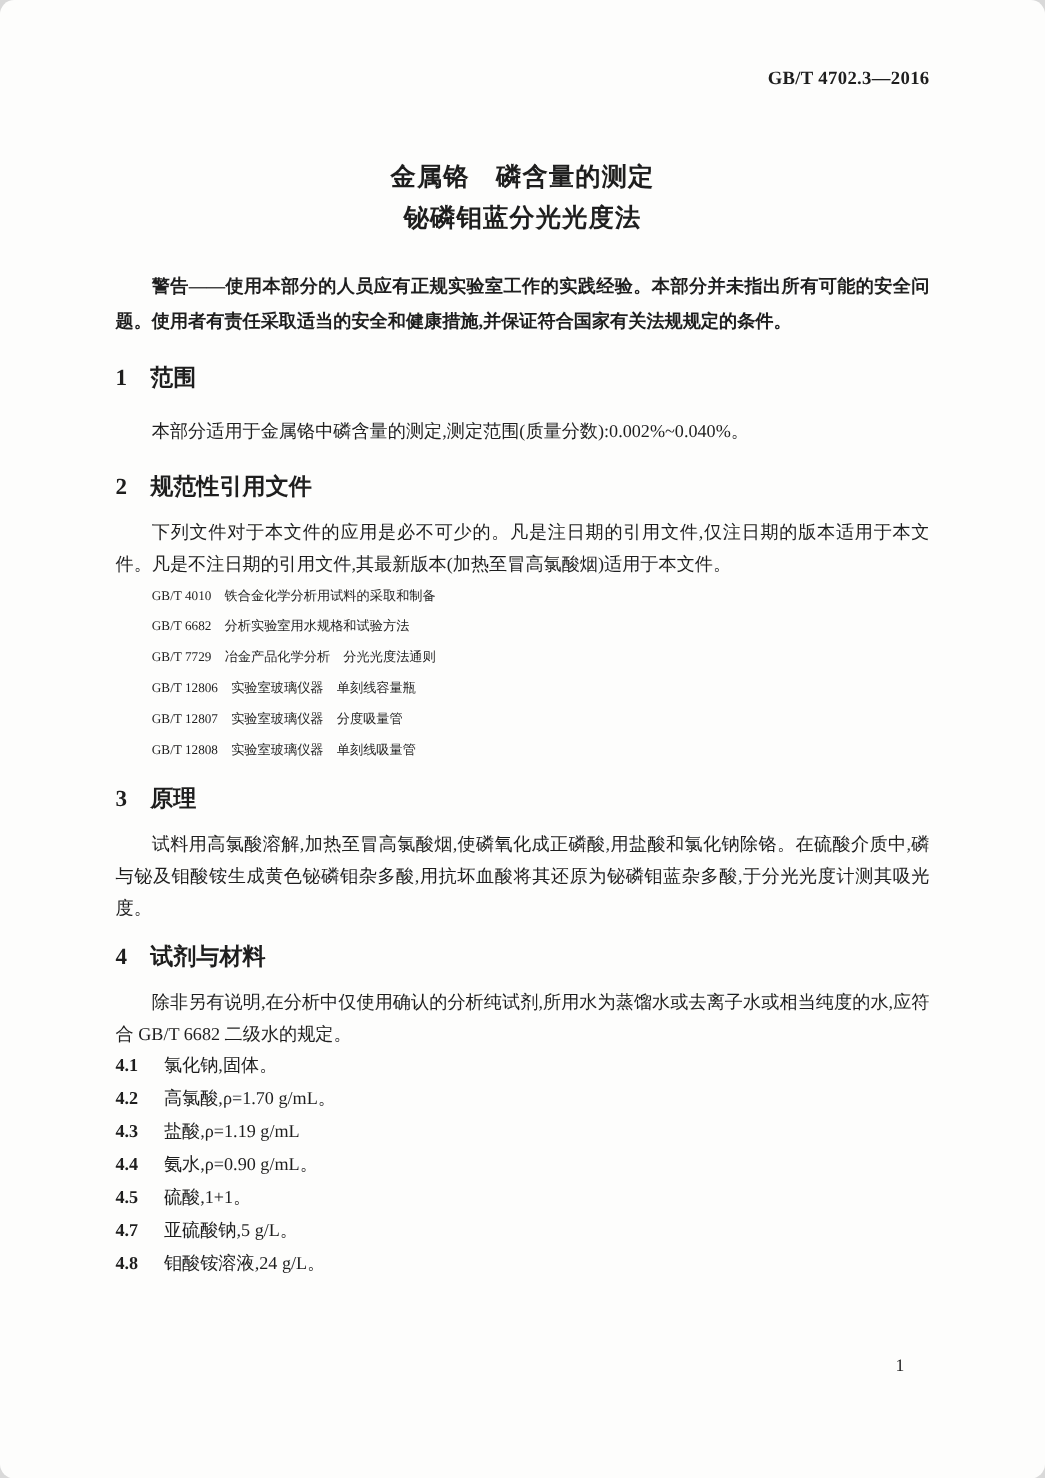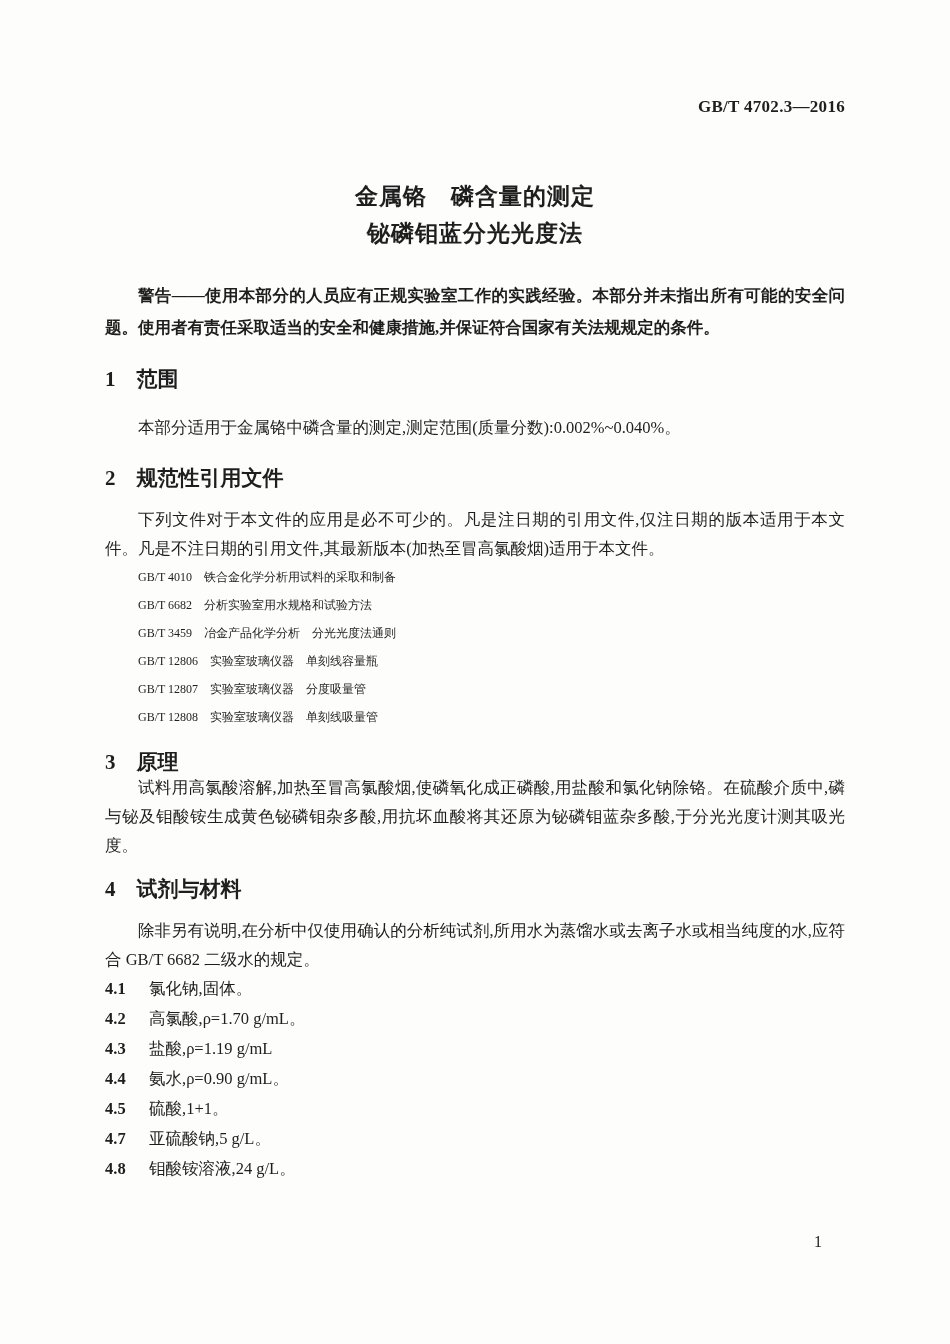--- a/index.html
+++ b/index.html
@@ -5,24 +5,25 @@
   html, body { margin: 0; padding: 0; }
   body { background: #d9d9d9; }
 
   .page {
     width: 950px;
     height: 1344px;
     margin: 0 auto;
     background: #fdfdfc;
     position: relative;
     box-sizing: border-box;
-    padding: 96px 105px 0 105px;
+    padding: 60px 105px 0 105px;
     font-family: "Liberation Serif", "DejaVu Serif", serif;
     color: #1e1e1e;
     overflow: hidden;
+    border-radius: 13px;
   }
 
   .doc-code {
     text-align: right;
     font-size: 17px;
     font-weight: bold;
     line-height: 22px;
     letter-spacing: 0.3px;
   }
 
@@ -57,21 +58,21 @@
 
   .para {
     margin: 0;
     font-size: 16.5px;
     text-indent: 2em;
     text-align: justify;
   }
   .s1-block { margin-top: 22px; }
   .s1-block .para { line-height: 31px; }
   .s2-intro { margin-top: 16px; line-height: 29px; }
-  .s3-para  { line-height: 29px; font-family: Liberation Serif, serif; }
+  .s3-para  { margin-top: 16px; line-height: 29px; font-family: Liberation Serif, serif; }
   .s4-intro { margin-top: 16px; line-height: 29px; }
 
   .refs { margin: 0; }
   .ref {
     margin: 0;
     font-size: 12px;
     line-height: 28px;
     padding-left: 33px;
   }
 
@@ -112,21 +113,21 @@
   <h2 class="sec-heading mt-s1">1　范围</h2>
   <div class="s1-block">
     <p class="para">本部分适用于金属铬中磷含量的测定,测定范围(质量分数):0.002%~0.040%。</p>
   </div>
 
   <h2 class="sec-heading mt-s2">2　规范性引用文件</h2>
   <p class="para s2-intro">下列文件对于本文件的应用是必不可少的。凡是注日期的引用文件,仅注日期的版本适用于本文件。凡是不注日期的引用文件,其最新版本(加热至冒高氯酸烟)适用于本文件。</p>
   <div class="refs">
     <p class="ref">GB/T 4010　铁合金化学分析用试料的采取和制备</p>
     <p class="ref">GB/T 6682　分析实验室用水规格和试验方法</p>
-    <p class="ref">GB/T 3459　冶金产品化学分析　分光光度法通则</p>
+    <p class="ref">GB/T 7729　冶金产品化学分析　分光光度法通则</p>
     <p class="ref">GB/T 12806　实验室玻璃仪器　单刻线容量瓶</p>
     <p class="ref">GB/T 12807　实验室玻璃仪器　分度吸量管</p>
     <p class="ref">GB/T 12808　实验室玻璃仪器　单刻线吸量管</p>
   </div>
 
   <h2 class="sec-heading mt-s3">3　原理</h2>
   <p class="para s3-para">试料用高氯酸溶解,加热至冒高氯酸烟,使磷氧化成正磷酸,用盐酸和氯化钠除铬。在硫酸介质中,磷与铋及钼酸铵生成黄色铋磷钼杂多酸,用抗坏血酸将其还原为铋磷钼蓝杂多酸,于分光光度计测其吸光度。</p>
 
   <h2 class="sec-heading mt-s4">4　试剂与材料</h2>
   <p class="para s4-intro">除非另有说明,在分析中仅使用确认的分析纯试剂,所用水为蒸馏水或去离子水或相当纯度的水,应符合 GB/T 6682 二级水的规定。</p>

